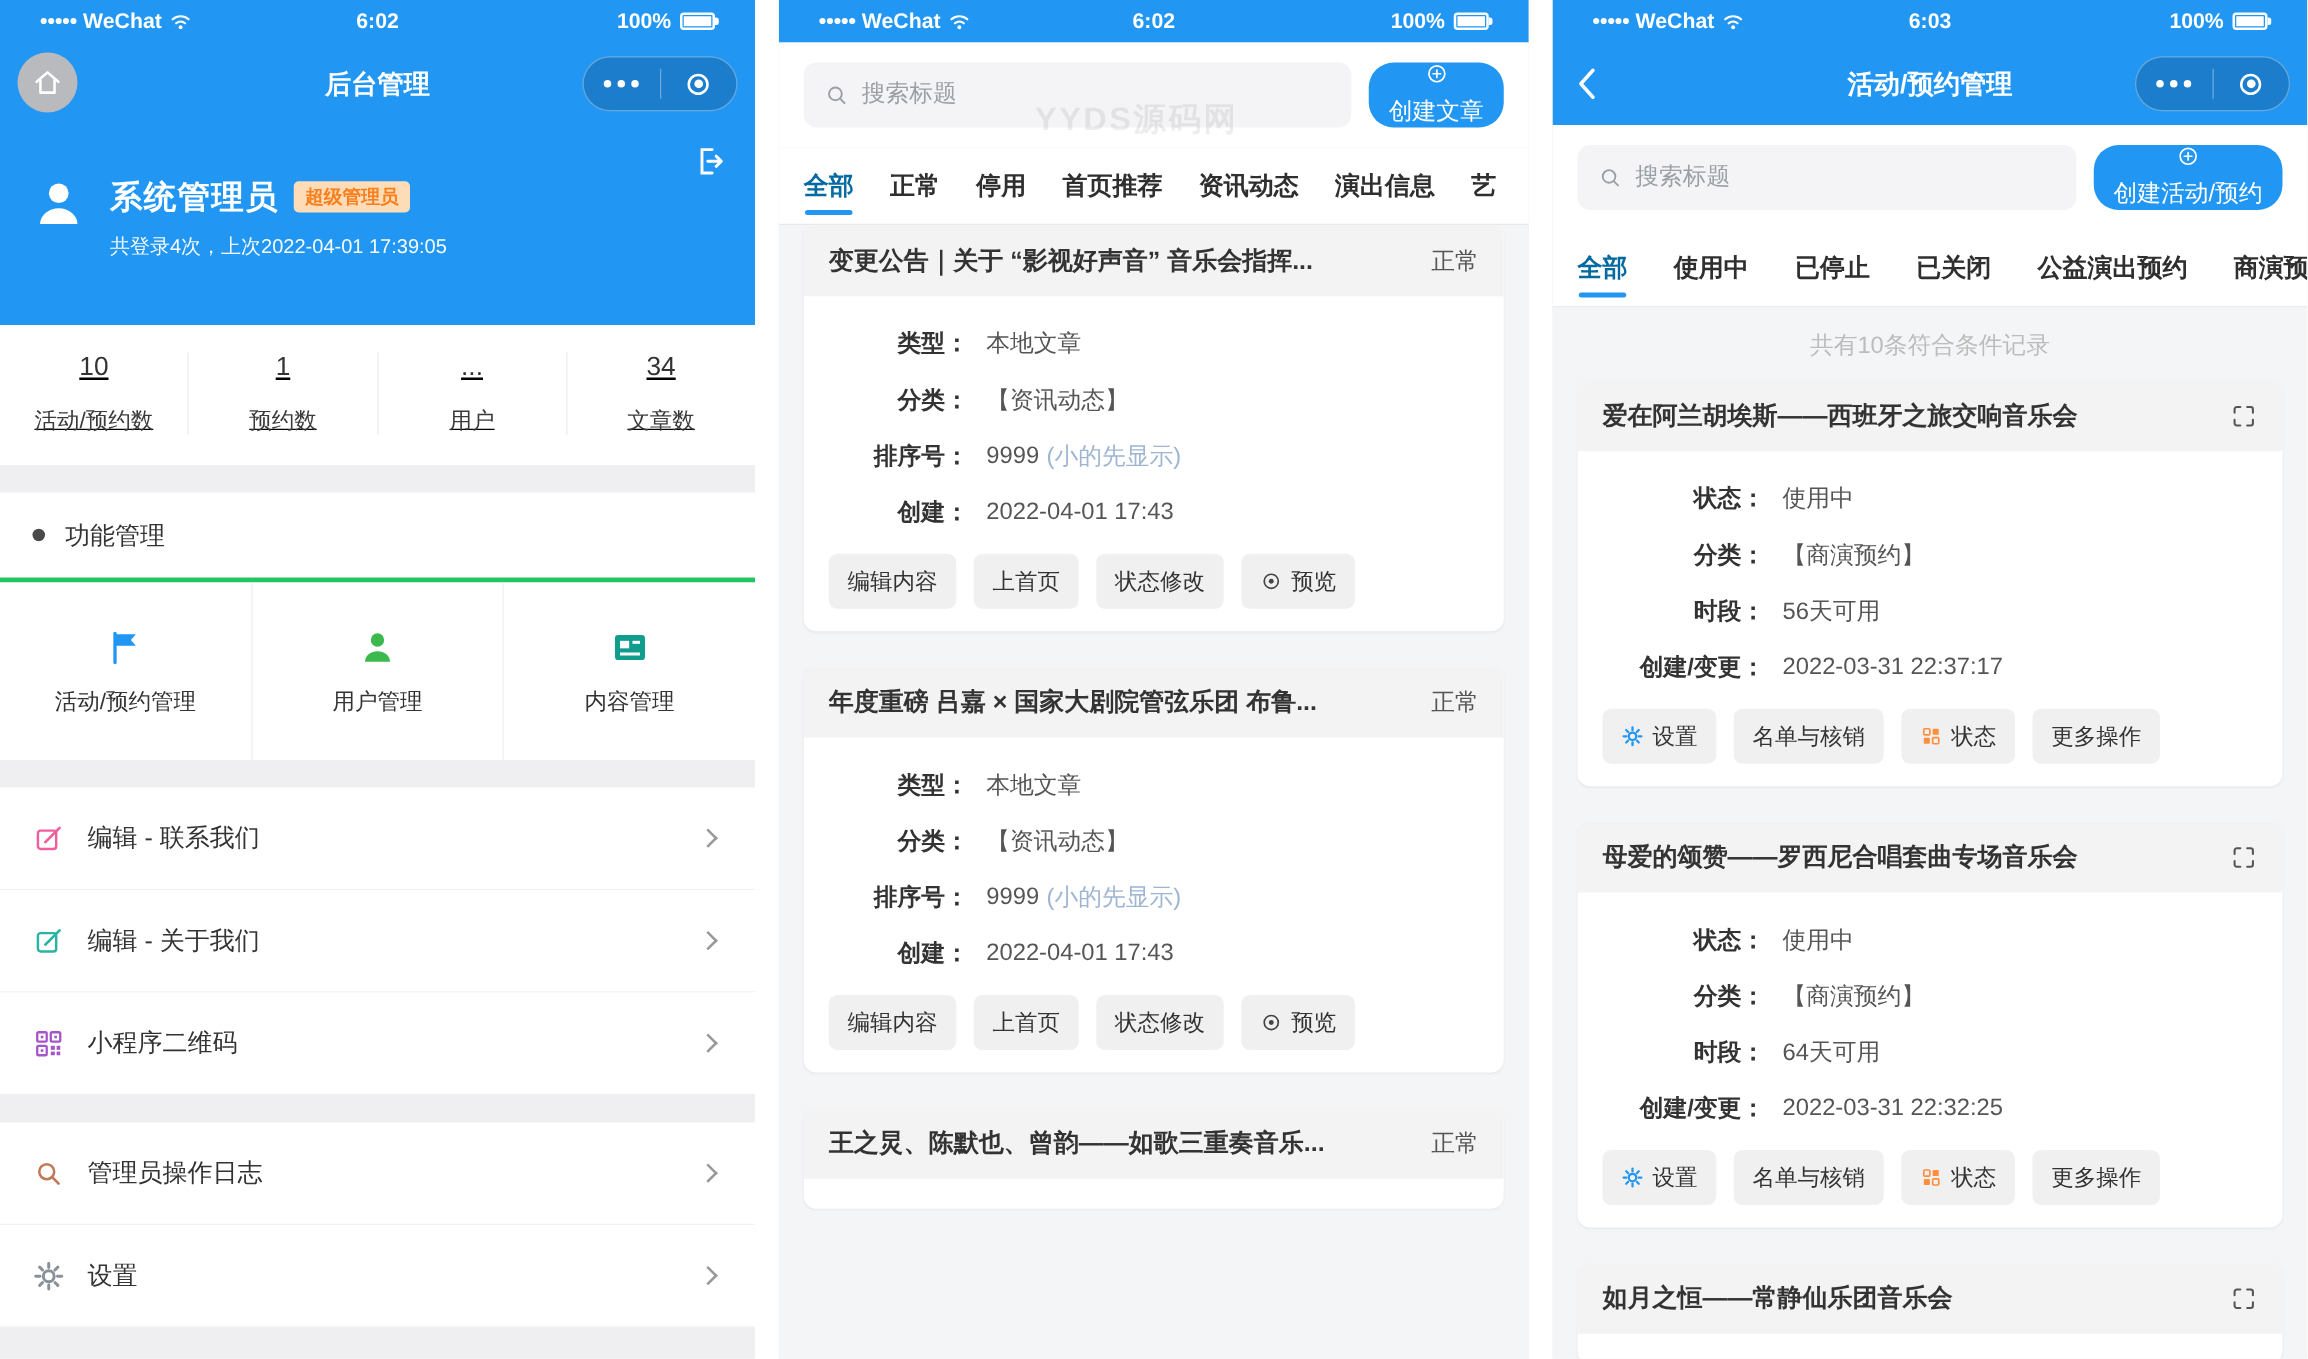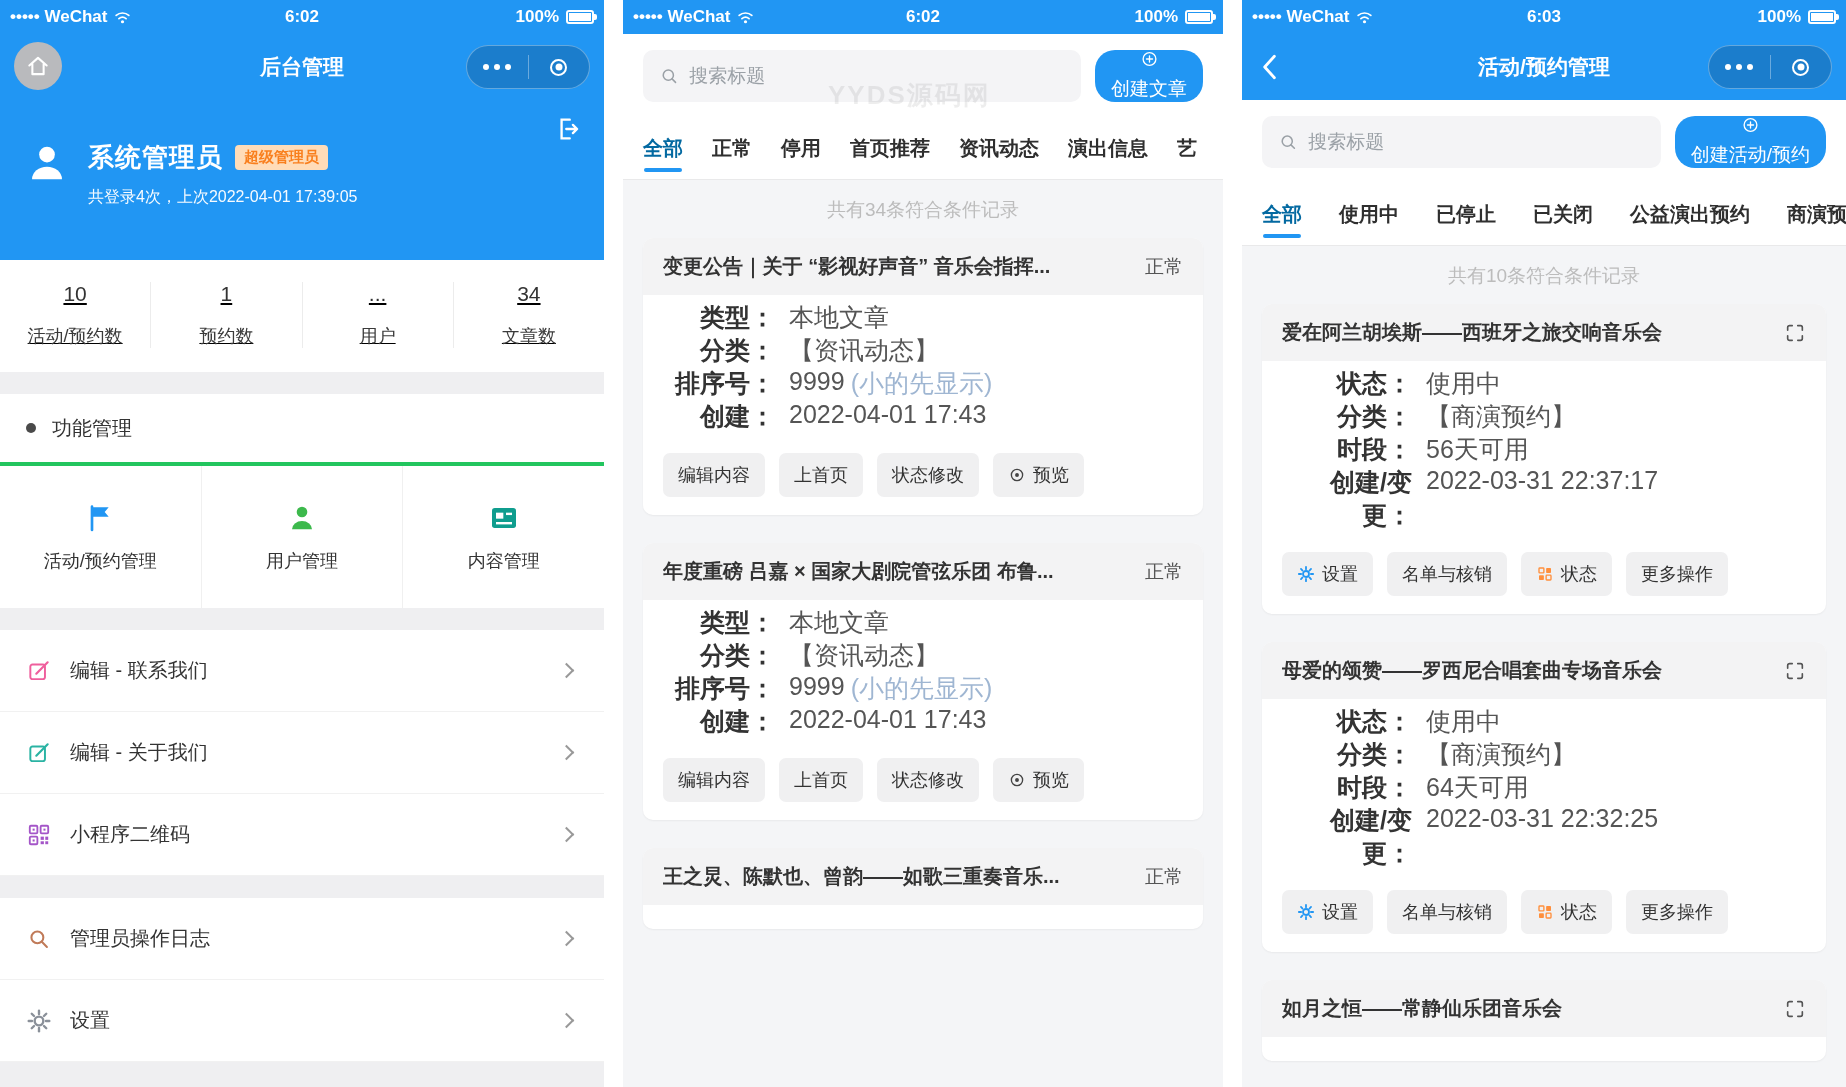--- a/index.html
+++ b/index.html
@@ -6,21 +6,21 @@
   html,body { width:1846px; height:1087px; overflow:hidden; background:#fff;
     font-family:"Liberation Sans","DejaVu Sans",sans-serif; }
   .stage { display:flex; gap:19px; width:1846px; height:1087px; background:#fff; }
   .screen { height:1087px; background:#efeff1; overflow:hidden; position:relative; display:flex; flex-direction:column; flex-shrink:0; }
   .screen.s1 { width:604px; }
   .screen.s2 { width:600px; }
   .screen.s3 { width:604px; }
 
   
   .blue { background:#2196f3; color:#fff; }
-  .status-bar { height:34px; position:relative; display:flex; align-items:center; padding:0 10px; font-size:17px; font-weight:700; }
+  .status-bar { height:34px; position:relative; display:flex; align-items:center; padding:0 32px; font-size:17px; font-weight:700; }
   .sb-left { display:flex; align-items:center; gap:6px; }
   .sb-time { position:absolute; left:50%; transform:translateX(-50%); }
   .sb-right { margin-left:auto; display:flex; align-items:center; gap:7px; }
   .bat { width:28px; height:14px; border:2px solid #fff; border-radius:3px; position:relative; background:#fff; background-clip:content-box; padding:1px; }
   .bat::after { content:""; position:absolute; right:-5px; top:2px; width:3px; height:6px; background:#fff; border-radius:0 2px 2px 0; }
   .navbar { height:66px; position:relative; }
   .nav-title { position:absolute; left:50%; top:50%; transform:translate(-50%,-50%); font-size:21px; font-weight:600; white-space:nowrap; }
   .back-btn { position:absolute; left:10px; top:14px; width:34px; height:38px; display:flex; align-items:center; justify-content:center; }
   .home-btn { position:absolute; left:14px; top:8px; width:48px; height:48px; border-radius:50%; background:#b9babd; display:flex; align-items:center; justify-content:center; }
   .capsule { position:absolute; right:14px; top:11px; width:124px; height:44px; border-radius:22px; background:rgba(0,0,0,.16); border:1px solid rgba(255,255,255,.32); display:flex; align-items:center; }
@@ -68,21 +68,21 @@
   .tabs.g29 .tab { margin-right:29px; } .tabs.g37 .tab { margin-right:37px; }
   .tab.active { color:#0369a1; }
   .tab.active::after { content:""; position:absolute; left:50%; transform:translateX(-50%); bottom:7px; width:38px; height:4px; border-radius:2px; background:#2196f3; }
   .list { flex:1; background:#f4f5f7; overflow:hidden; }
   .count { text-align:center; color:#bcbcbc; font-size:19px; padding:17px 0 15px; }
   .card { margin:0 20px 28px; background:#fff; border-radius:10px; overflow:hidden; box-shadow:0 1px 2px rgba(0,0,0,.05); }
   .card-head { background:#f3f3f4; padding:15px 20px; display:flex; align-items:center; gap:12px; }
   .card-title { font-size:20px; font-weight:700; color:#333; white-space:nowrap; overflow:hidden; flex:1; }
   .card-status { font-size:19px; color:#555; flex-shrink:0; }
   .card-body { padding:6px 20px 18px; }
-  .frow { display:flex; align-items:flex-start; margin-top:0; font-size:25px; }
+  .frow { display:flex; align-items:center; margin-top:19px; font-size:19px; }
   .flabel { width:112px; text-align:right; color:#333; font-weight:700; flex-shrink:0; }
   .s3 .flabel { width:130px; }
   .fvalue { margin-left:14px; color:#555; }
   .fnote { margin-left:6px; color:#9fb6d2; }
   .btnrow { display:flex; gap:14px; margin-top:20px; }
   .abtn { background:#f0f0f1; border:none; border-radius:7px; padding:10px 15px; font-size:18px; color:#333; display:inline-flex; align-items:center; gap:7px; white-space:nowrap; font-family:inherit; }
 </style>
 </head>
 <body>
 
@@ -303,21 +303,20 @@
       <span class="tab active">全部</span>
       <span class="tab">正常</span>
       <span class="tab">停用</span>
       <span class="tab">首页推荐</span>
       <span class="tab">资讯动态</span>
       <span class="tab">演出信息</span>
       <span class="tab">艺</span>
     </div>
 
     <div class="list">
-      <div class="count">共有34条符合条件记录</div>
 
       <div class="card">
         <div class="card-head">
           <span class="card-title">变更公告｜关于 “影视好声音” 音乐会指挥...</span>
           <span class="card-status">正常</span>
         </div>
         <div class="card-body">
           <div class="frow">
               <span class="flabel">类型：</span>
               <span class="fvalue">本地文章</span>

